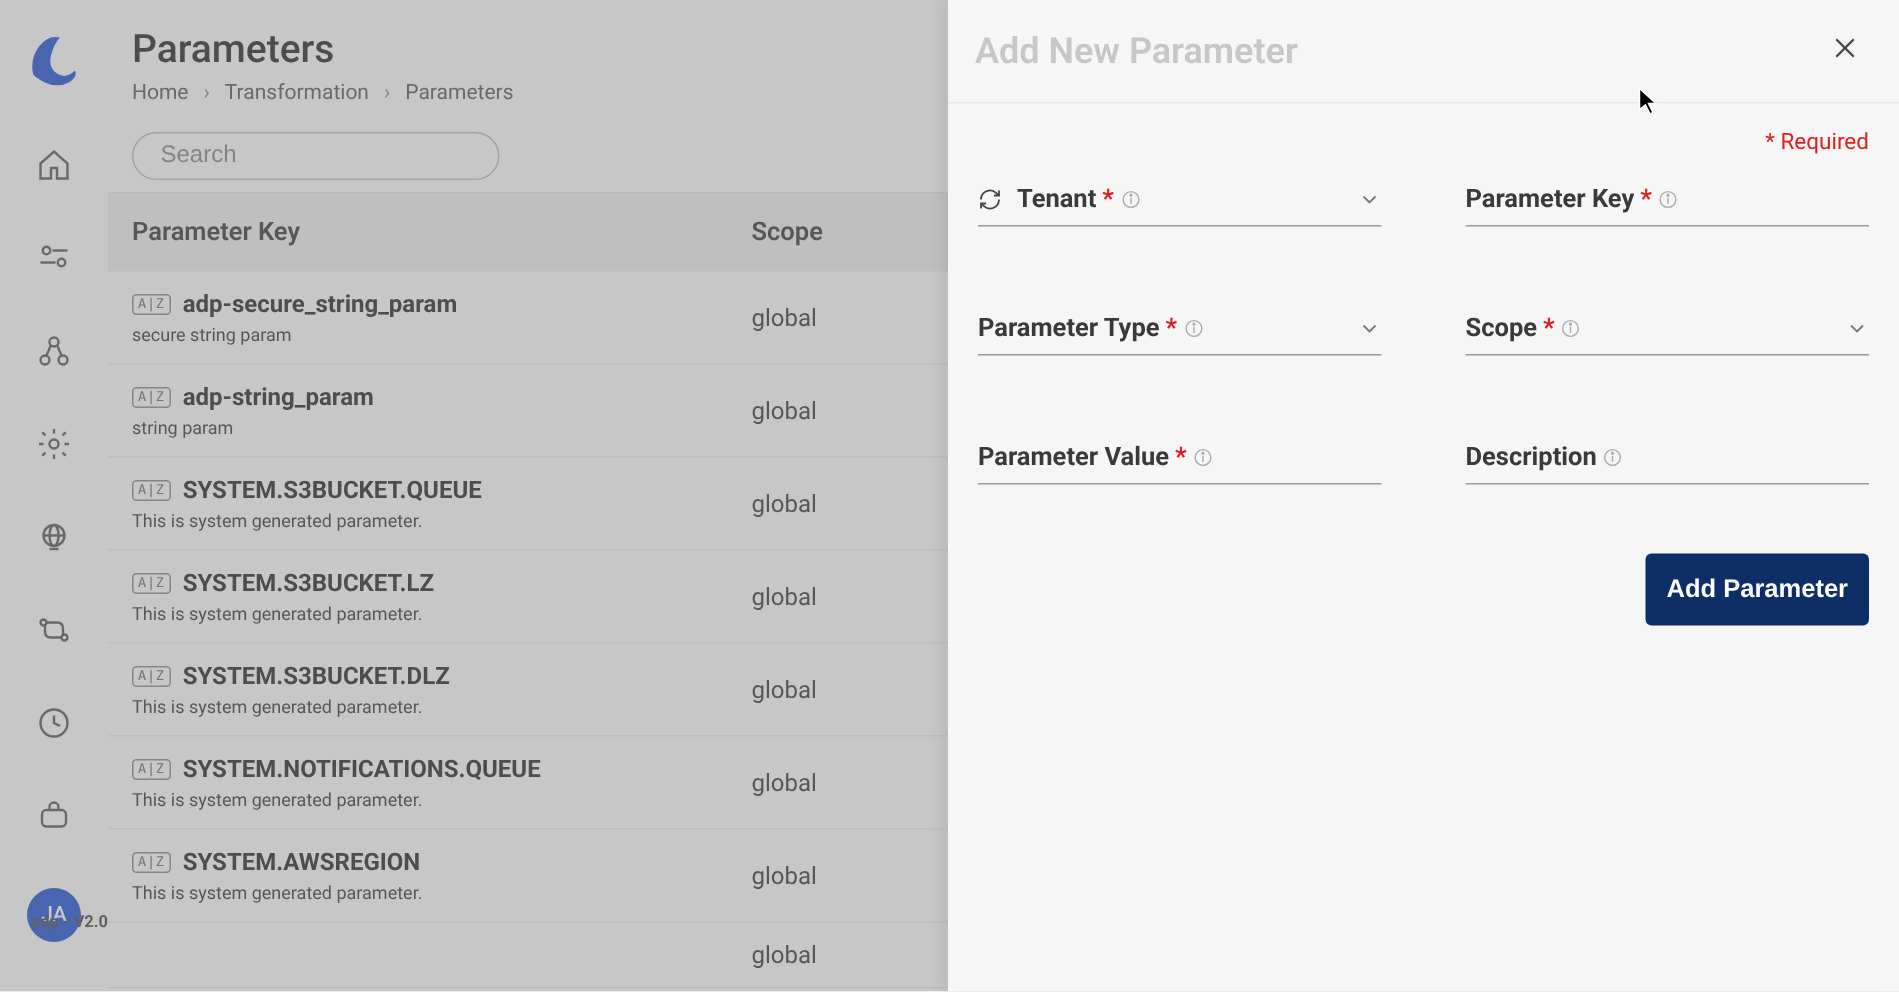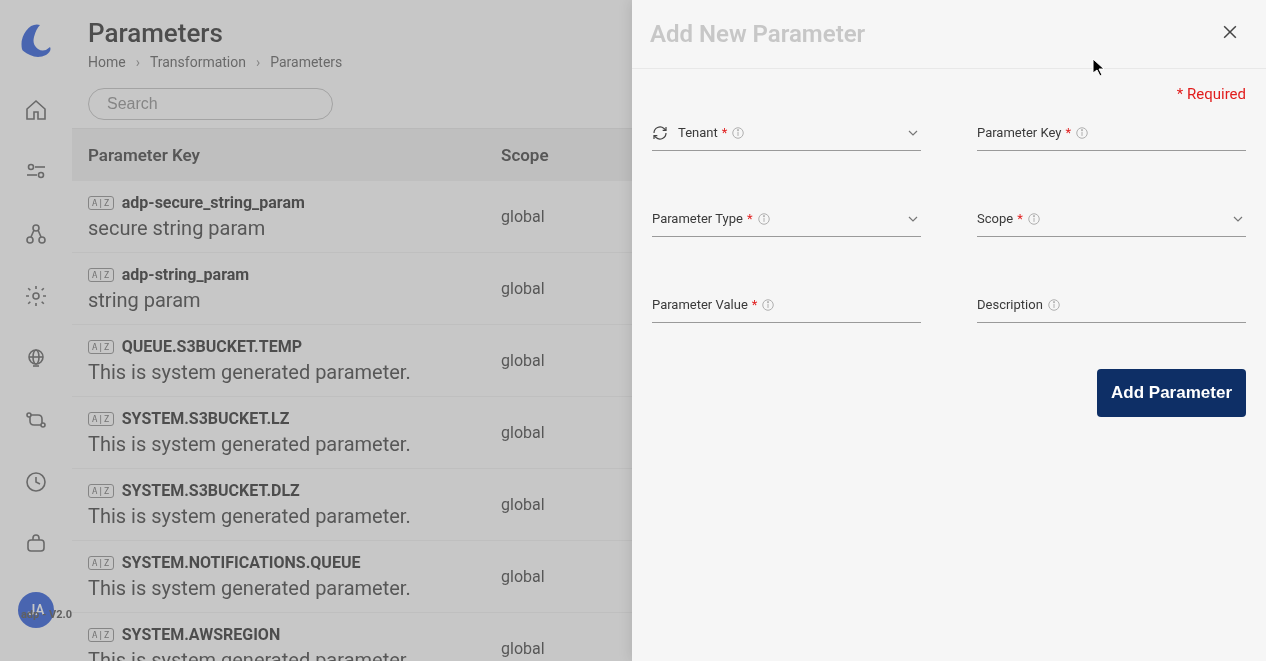--- a/index.html
+++ b/index.html
@@ -138,21 +138,21 @@
     border: 1px solid #888;
     color: #666;
     font-size: 9px;
     padding: 1px 3px;
     border-radius: 3px;
     letter-spacing: 0.5px;
     font-family: monospace;
     min-width: 20px;
   }
   .key-name { font-size: 16px; font-weight: 700; color: #222; text-align: right; }
-  .key-desc { font-size: 20px; color: #333; font-weight: 400; }
+  .key-desc { font-size: 12px; color: #333; font-weight: 400; }
   .td-scope { flex:1; padding: 4px 16px; font-size: 16px; color: #333; }
 
   
   .backdrop {
     position: absolute;
     left:0; top:0; right:0; bottom:0;
     background: rgba(130,130,130,0.45);
   }
 
   
@@ -192,23 +192,23 @@
     padding: 18px 20px;
   }
   .field {
     position: relative;
     border-bottom: 1px solid #9a9a9a;
     padding-bottom: 6px;
     min-height: 30px;
     display:flex; align-items:center; gap:8px;
   }
   .field-label {
-    font-size: 13px;
+    font-size: 17px;
     color: #3a3a3a;
-    display:flex; align-items:flex-end; gap:4px;
+    display:flex; align-items:center; gap:4px;font-weight:bold;
   }
   .field-label .star { color:#e11d1d; }
   .field .info { color: #999; }
   .chevron {
     margin-left: auto;
     color: #6b6b6b;
   }
   .refresh-before { color:#444; margin-right:2px; }
 
   .submit-row {
@@ -380,21 +380,21 @@
         <span class="key-name">adp-string_param</span>
       </div>
       <div class="key-desc">string param</div>
     </div>
     <div class="td-scope">global</div>
   </div>
         <div class="trow">
     <div class="td-key">
       <div class="key-line">
         <span class="type-badge">A|Z</span>
-        <span class="key-name">QUEUE.S3BUCKET.TEMP</span>
+        <span class="key-name">SYSTEM.S3BUCKET.QUEUE</span>
       </div>
       <div class="key-desc">This is system generated parameter.</div>
     </div>
     <div class="td-scope">global</div>
   </div>
         <div class="trow">
     <div class="td-key">
       <div class="key-line">
         <span class="type-badge">A|Z</span>
         <span class="key-name">SYSTEM.S3BUCKET.LZ</span>

